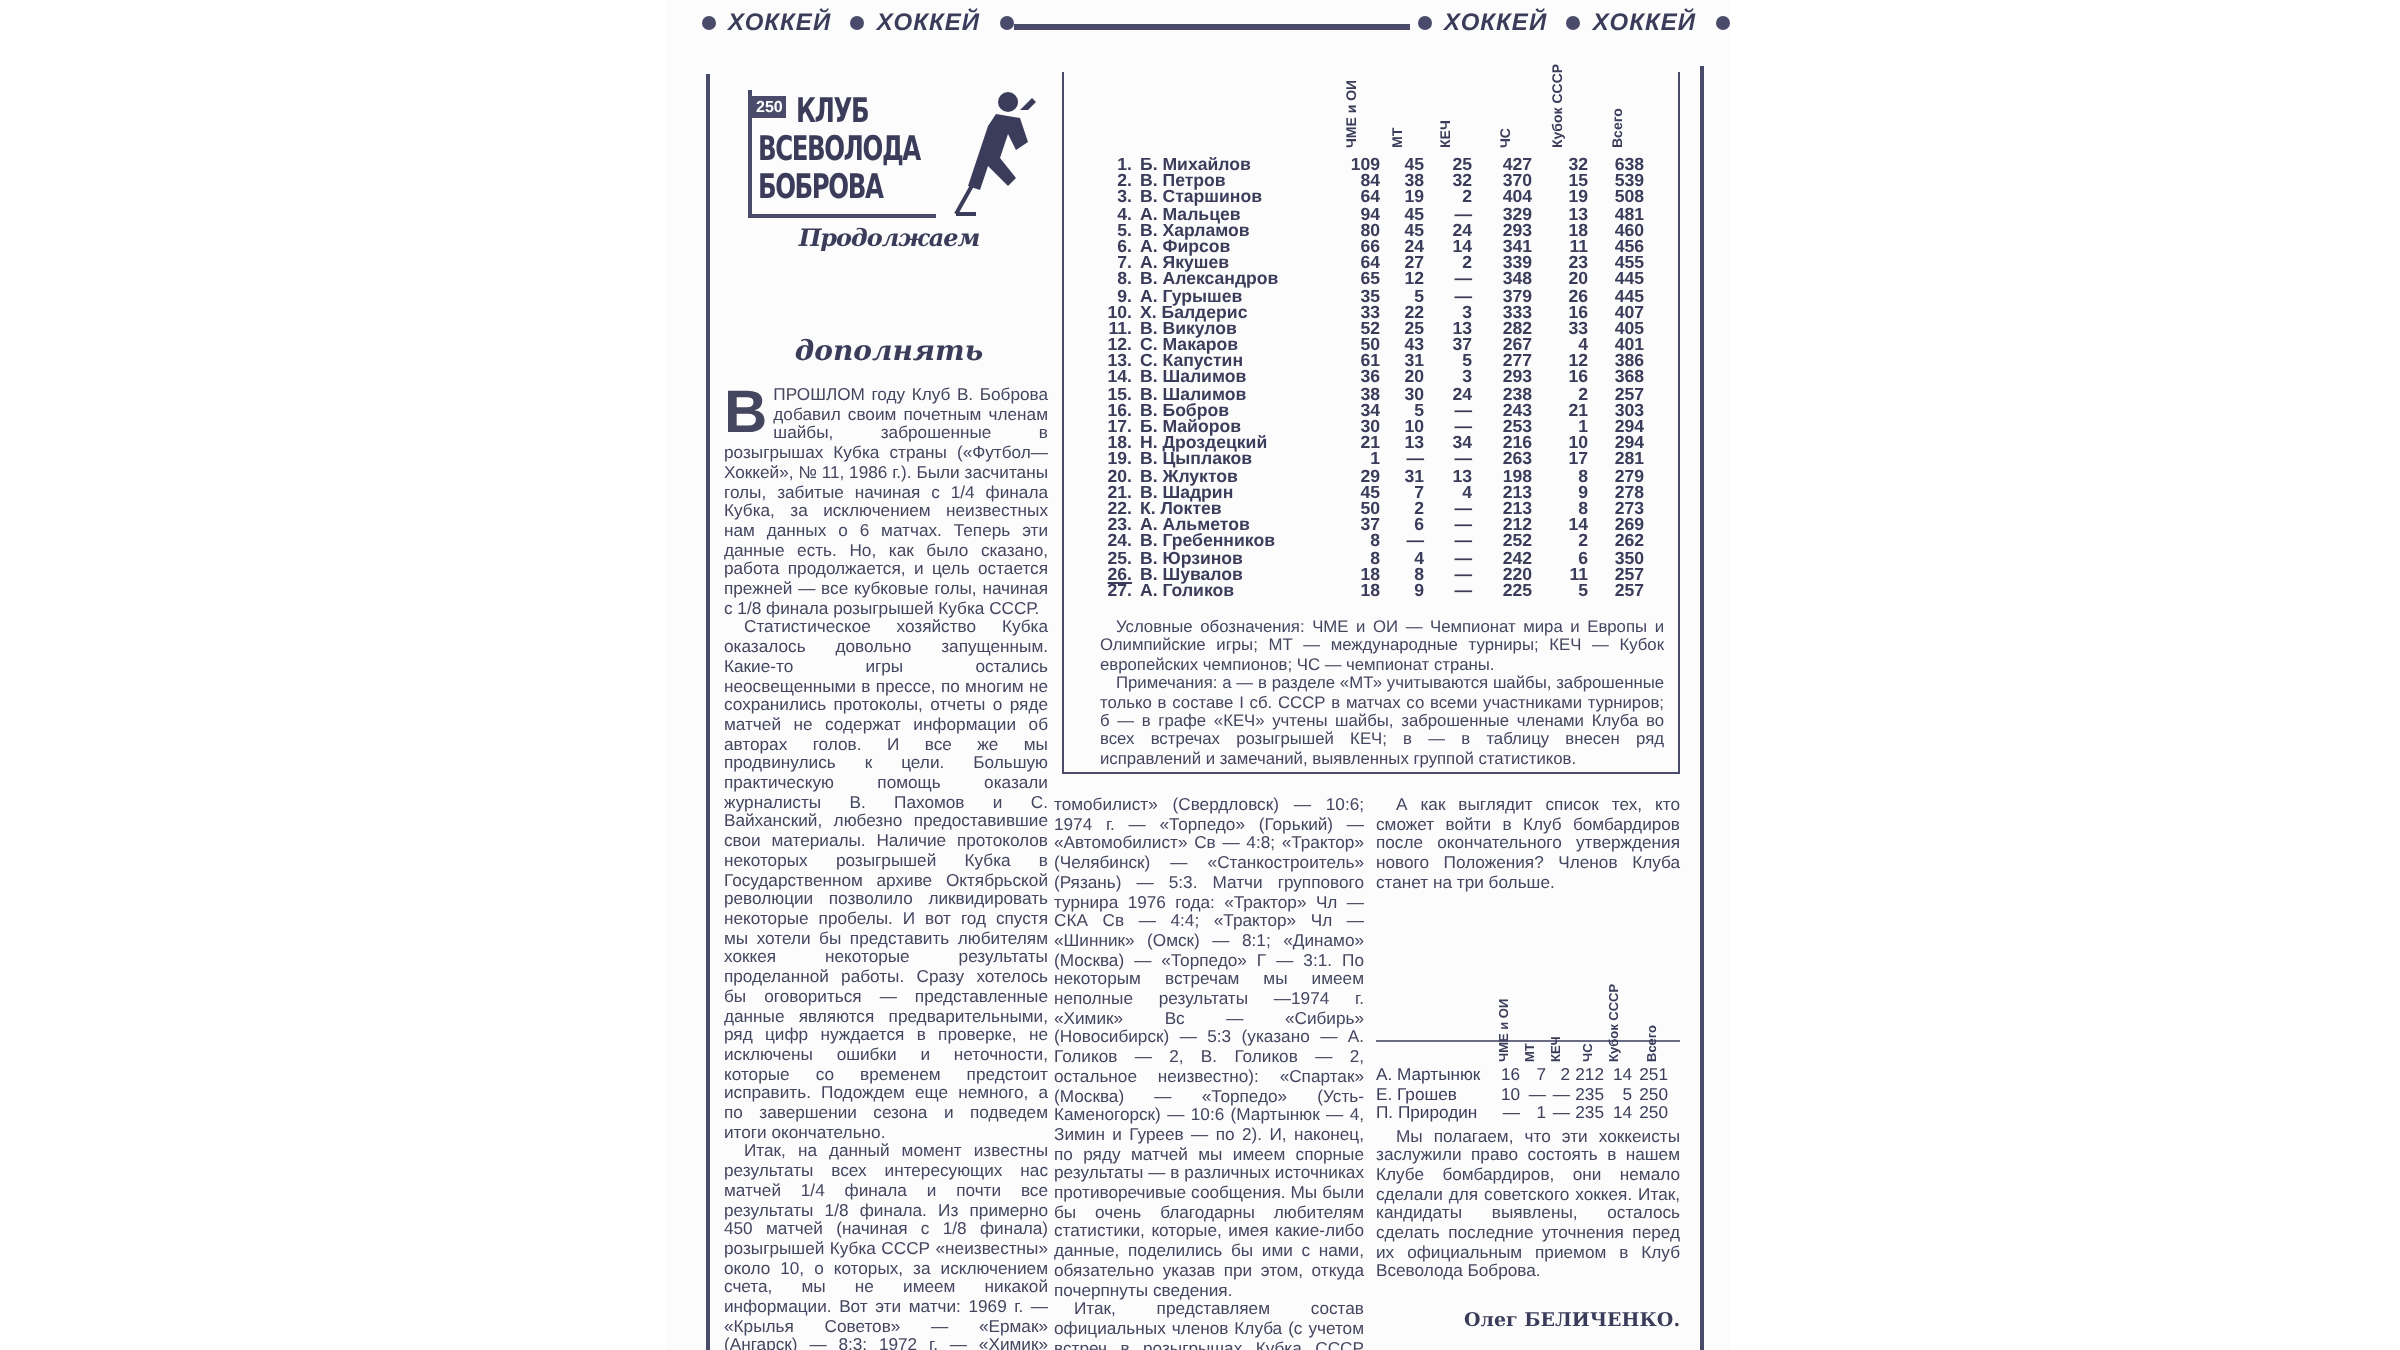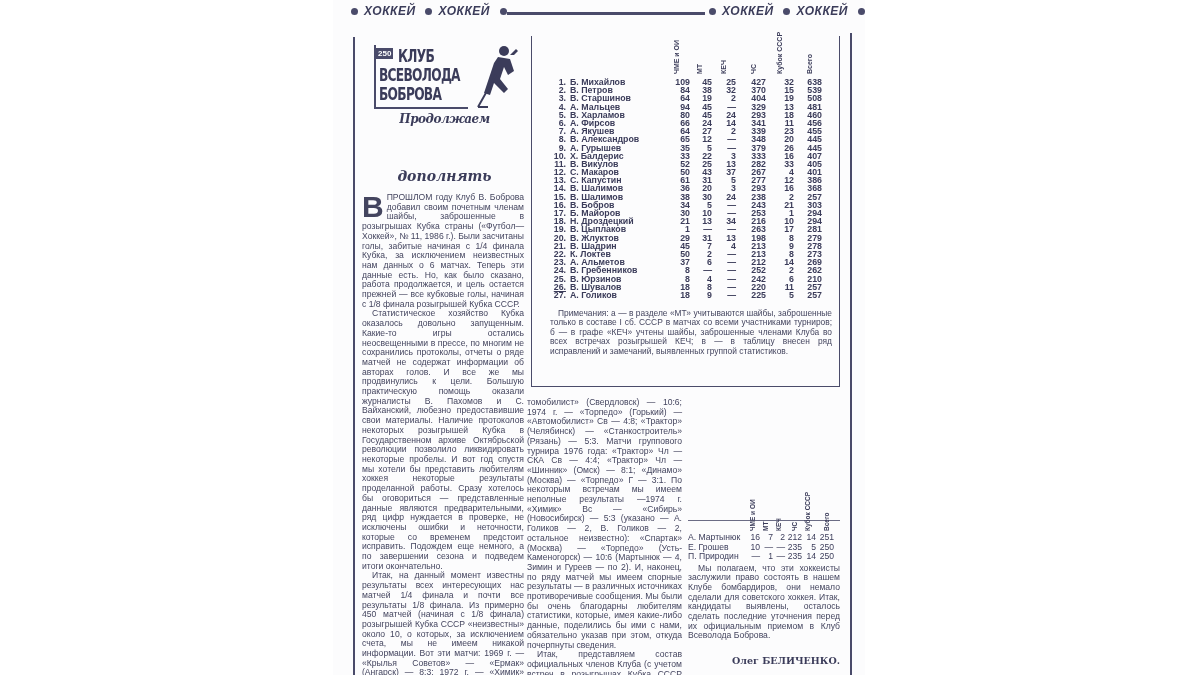--- a/index.html
+++ b/index.html
@@ -323,21 +323,21 @@
           <span class="v v5">2</span>
           <span class="v v6">262</span>
         </div>
         <div class="row">
           <span class="nm"><span style="display: inline-block; width: 16px; text-align: right; margin-right: 4px;">25.</span><span>В. Юрзинов</span></span>
           <span class="v v1">8</span>
           <span class="v v2">4</span>
           <span class="v v3">—</span>
           <span class="v v4">242</span>
           <span class="v v5">6</span>
-          <span class="v v6">210</span>
+          <span class="v v6">350</span>
         </div>
         <div class="row">
           <span class="nm"><span style="display: inline-block; width: 16px; text-align: right; margin-right: 4px; text-decoration: underline;">26.</span><span>В. Шувалов</span></span>
           <span class="v v1">18</span>
           <span class="v v2">8</span>
           <span class="v v3">—</span>
           <span class="v v4">220</span>
           <span class="v v5">11</span>
           <span class="v v6">257</span>
         </div>
@@ -346,30 +346,32 @@
           <span class="v v1">18</span>
           <span class="v v2">9</span>
           <span class="v v3">—</span>
           <span class="v v4">225</span>
           <span class="v v5">5</span>
           <span class="v v6">257</span>
         </div>
       </div>
   </div>
   <div class="notes">
+    <p>Условные обозначения: ЧМЕ и ОИ — Чемпионат мира и Европы и Олимпийские игры; МТ — международные турниры; КЕЧ — Кубок европейских чемпионов; ЧС — чемпионат страны.</p>
     <p>Примечания: а — в разделе «МТ» учитываются шайбы, заброшенные только в составе I сб. СССР в матчах со всеми участниками турниров; б — в графе «КЕЧ» учтены шайбы, заброшенные членами Клуба во всех встречах розыгрышей КЕЧ; в — в таблицу внесен ряд исправлений и замечаний, выявленных группой статистиков.</p>
   </div>
 </div>
 
 <div class="col c2">
   <p class="first">томобилист» (Свердловск) — 10:6; 1974 г. — «Торпедо» (Горький) — «Автомобилист» Св — 4:8; «Трактор» (Челябинск) — «Станкостроитель» (Рязань) — 5:3. Матчи группового турнира 1976 года: «Трактор» Чл — СКА Св — 4:4; «Трактор» Чл — «Шинник» (Омск) — 8:1; «Динамо» (Москва) — «Торпедо» Г — 3:1. По некоторым встречам мы имеем неполные результаты —1974 г. «Химик» Вс — «Сибирь» (Новосибирск) — 5:3 (указано — А. Голиков — 2, В. Голиков — 2, остальное неизвестно): «Спартак» (Москва) — «Торпедо» (Усть-Каменогорск) — 10:6 (Мартынюк — 4, Зимин и Гуреев — по 2). И, наконец, по ряду матчей мы имеем спорные результаты — в различных источниках противоречивые сообщения. Мы были бы очень благодарны любителям статистики, которые, имея какие-либо данные, поделились бы ими с нами, обязательно указав при этом, откуда почерпнуты сведения.</p>
   <p>Итак, представляем состав официальных членов Клуба (с учетом встреч в розыгрышах Кубка СССР начиная с 1/8 финала в зачет Клуба</p>
 </div>
 
 <div class="col c3">
+  <p>А как выглядит список тех, кто сможет войти в Клуб бомбардиров после окончательного утверждения нового Положения? Членов Клуба станет на три больше.</p>
 </div>
 <div class="sep" style="left:688px;top:520px;width:152px;"></div>
 
 <div class="mini">
   <div class="hdr">
     <span style="left:68px">ЧМЕ и ОИ</span>
     <span style="left:81px">МТ</span>
     <span style="left:94px">КЕЧ</span>
     <span style="left:110px">ЧС</span>
     <span style="left:123px">Кубок СССР</span>

